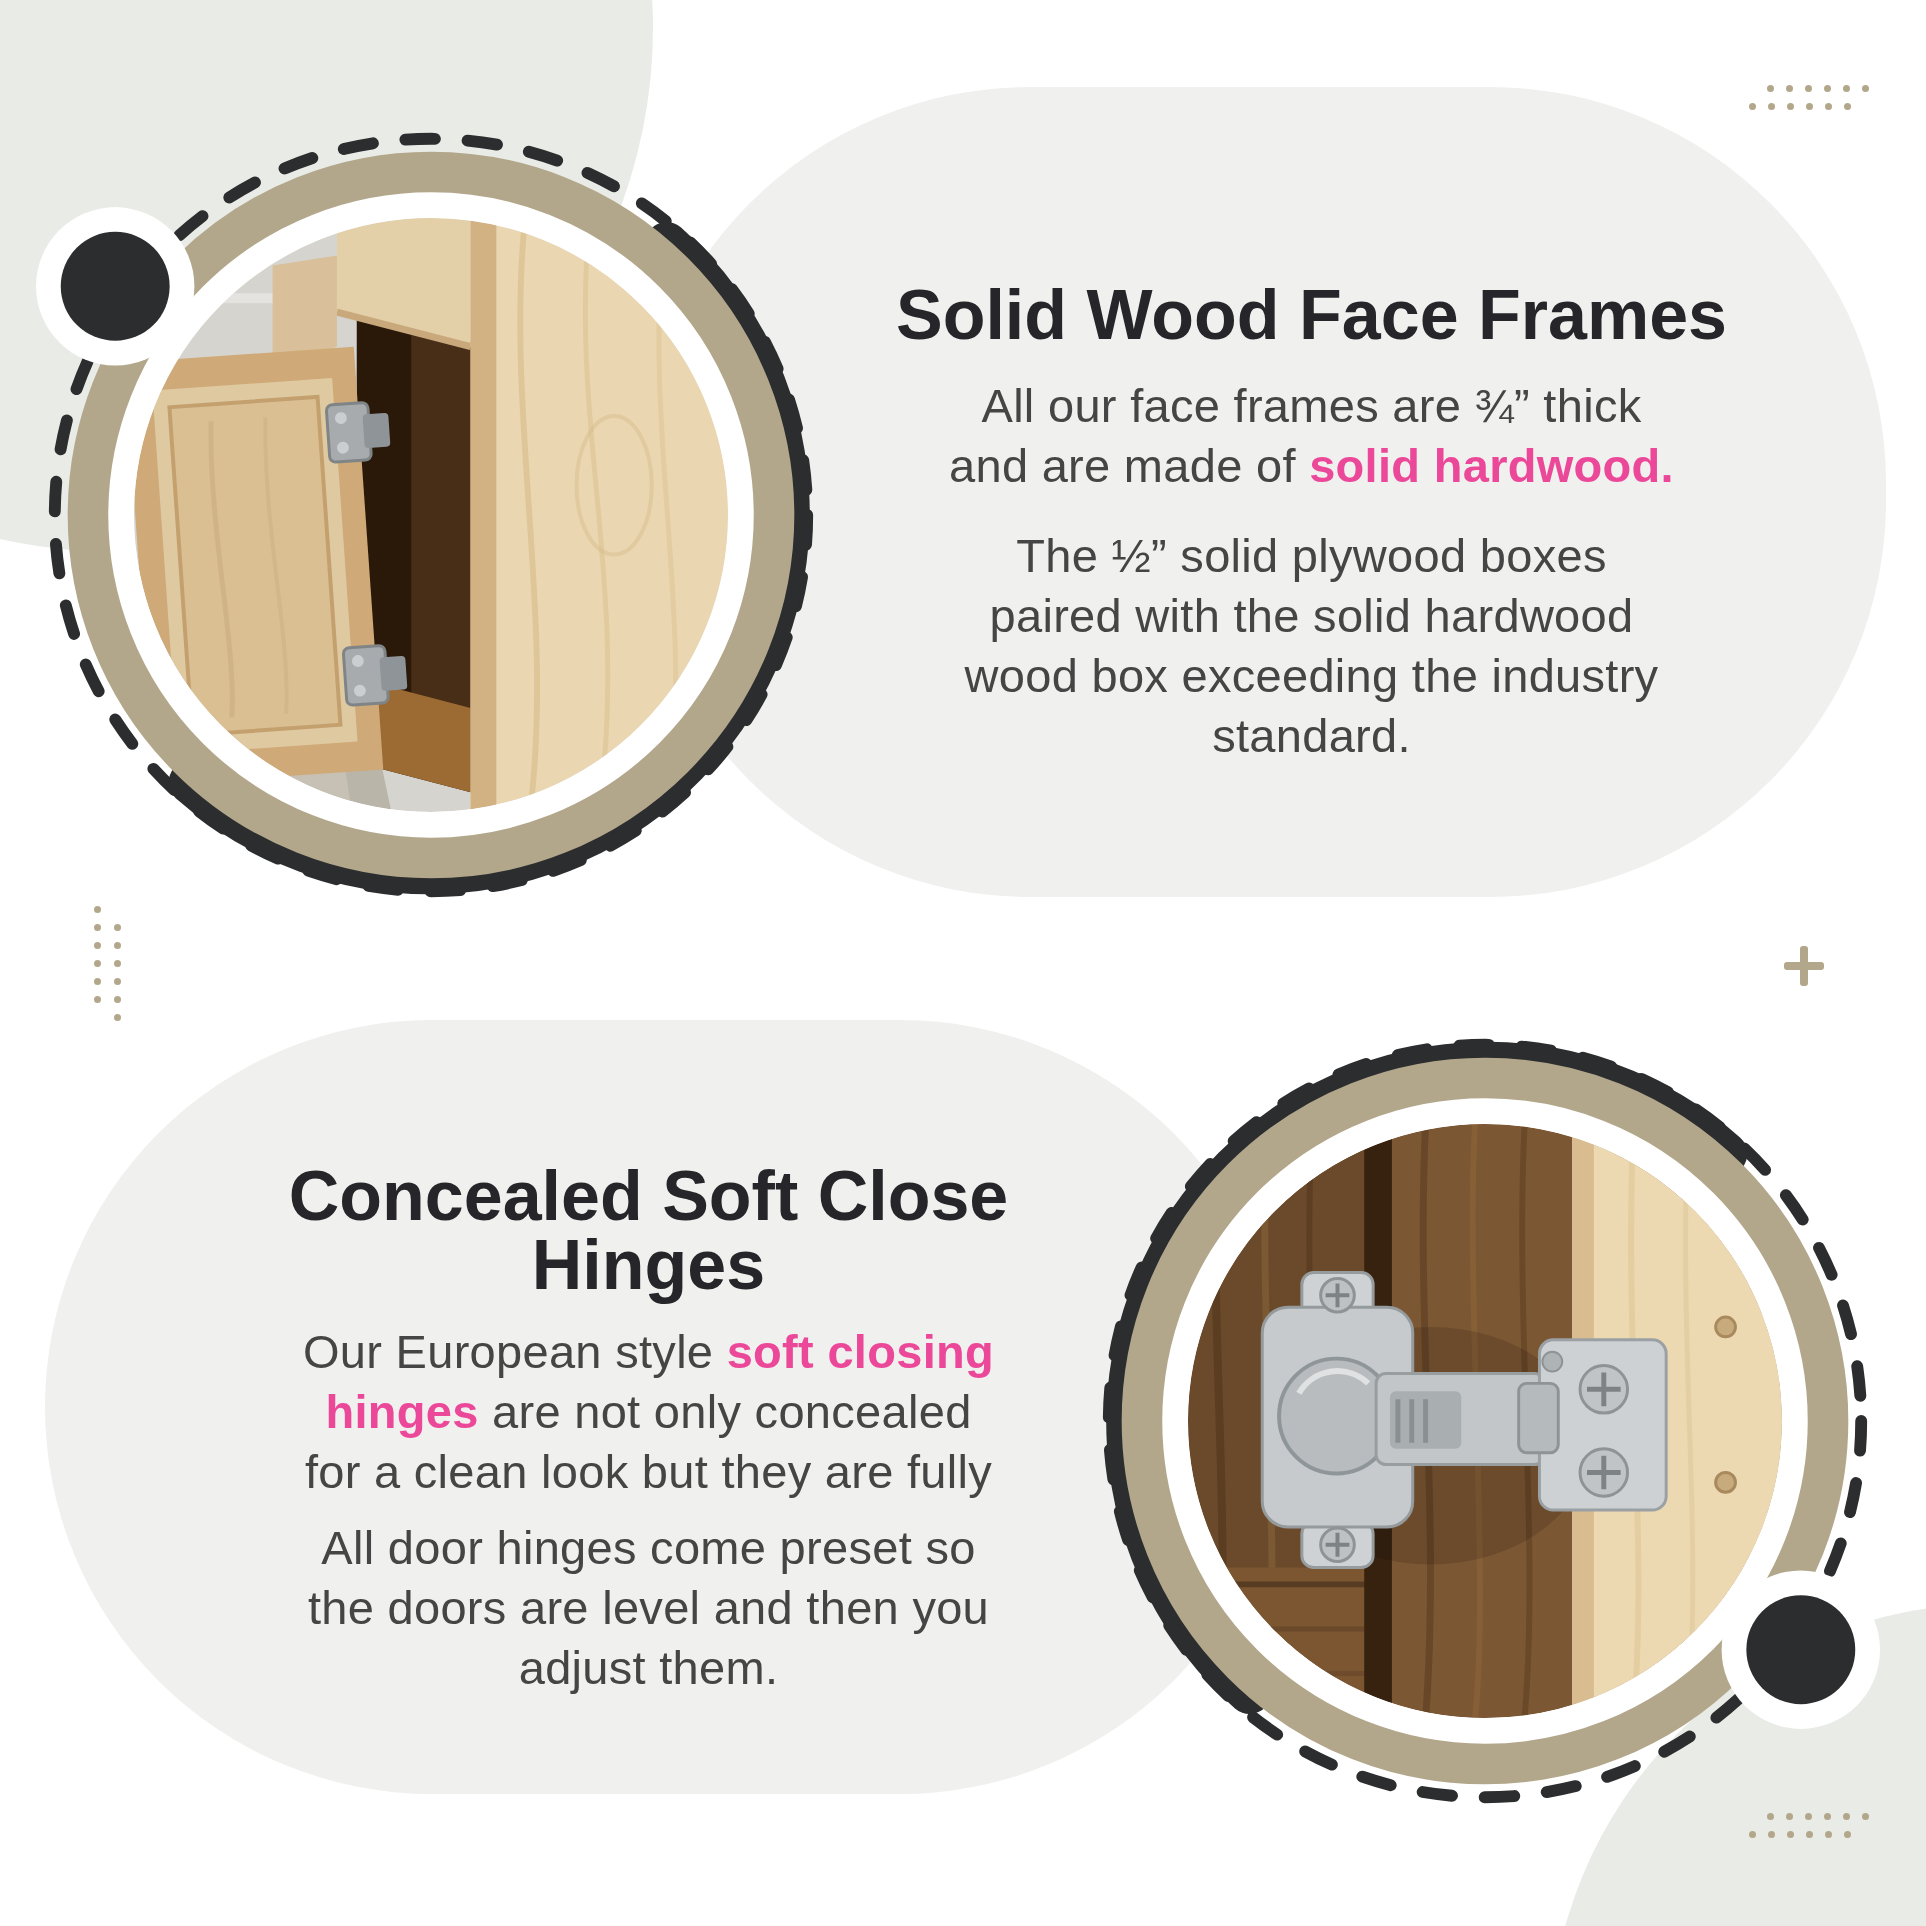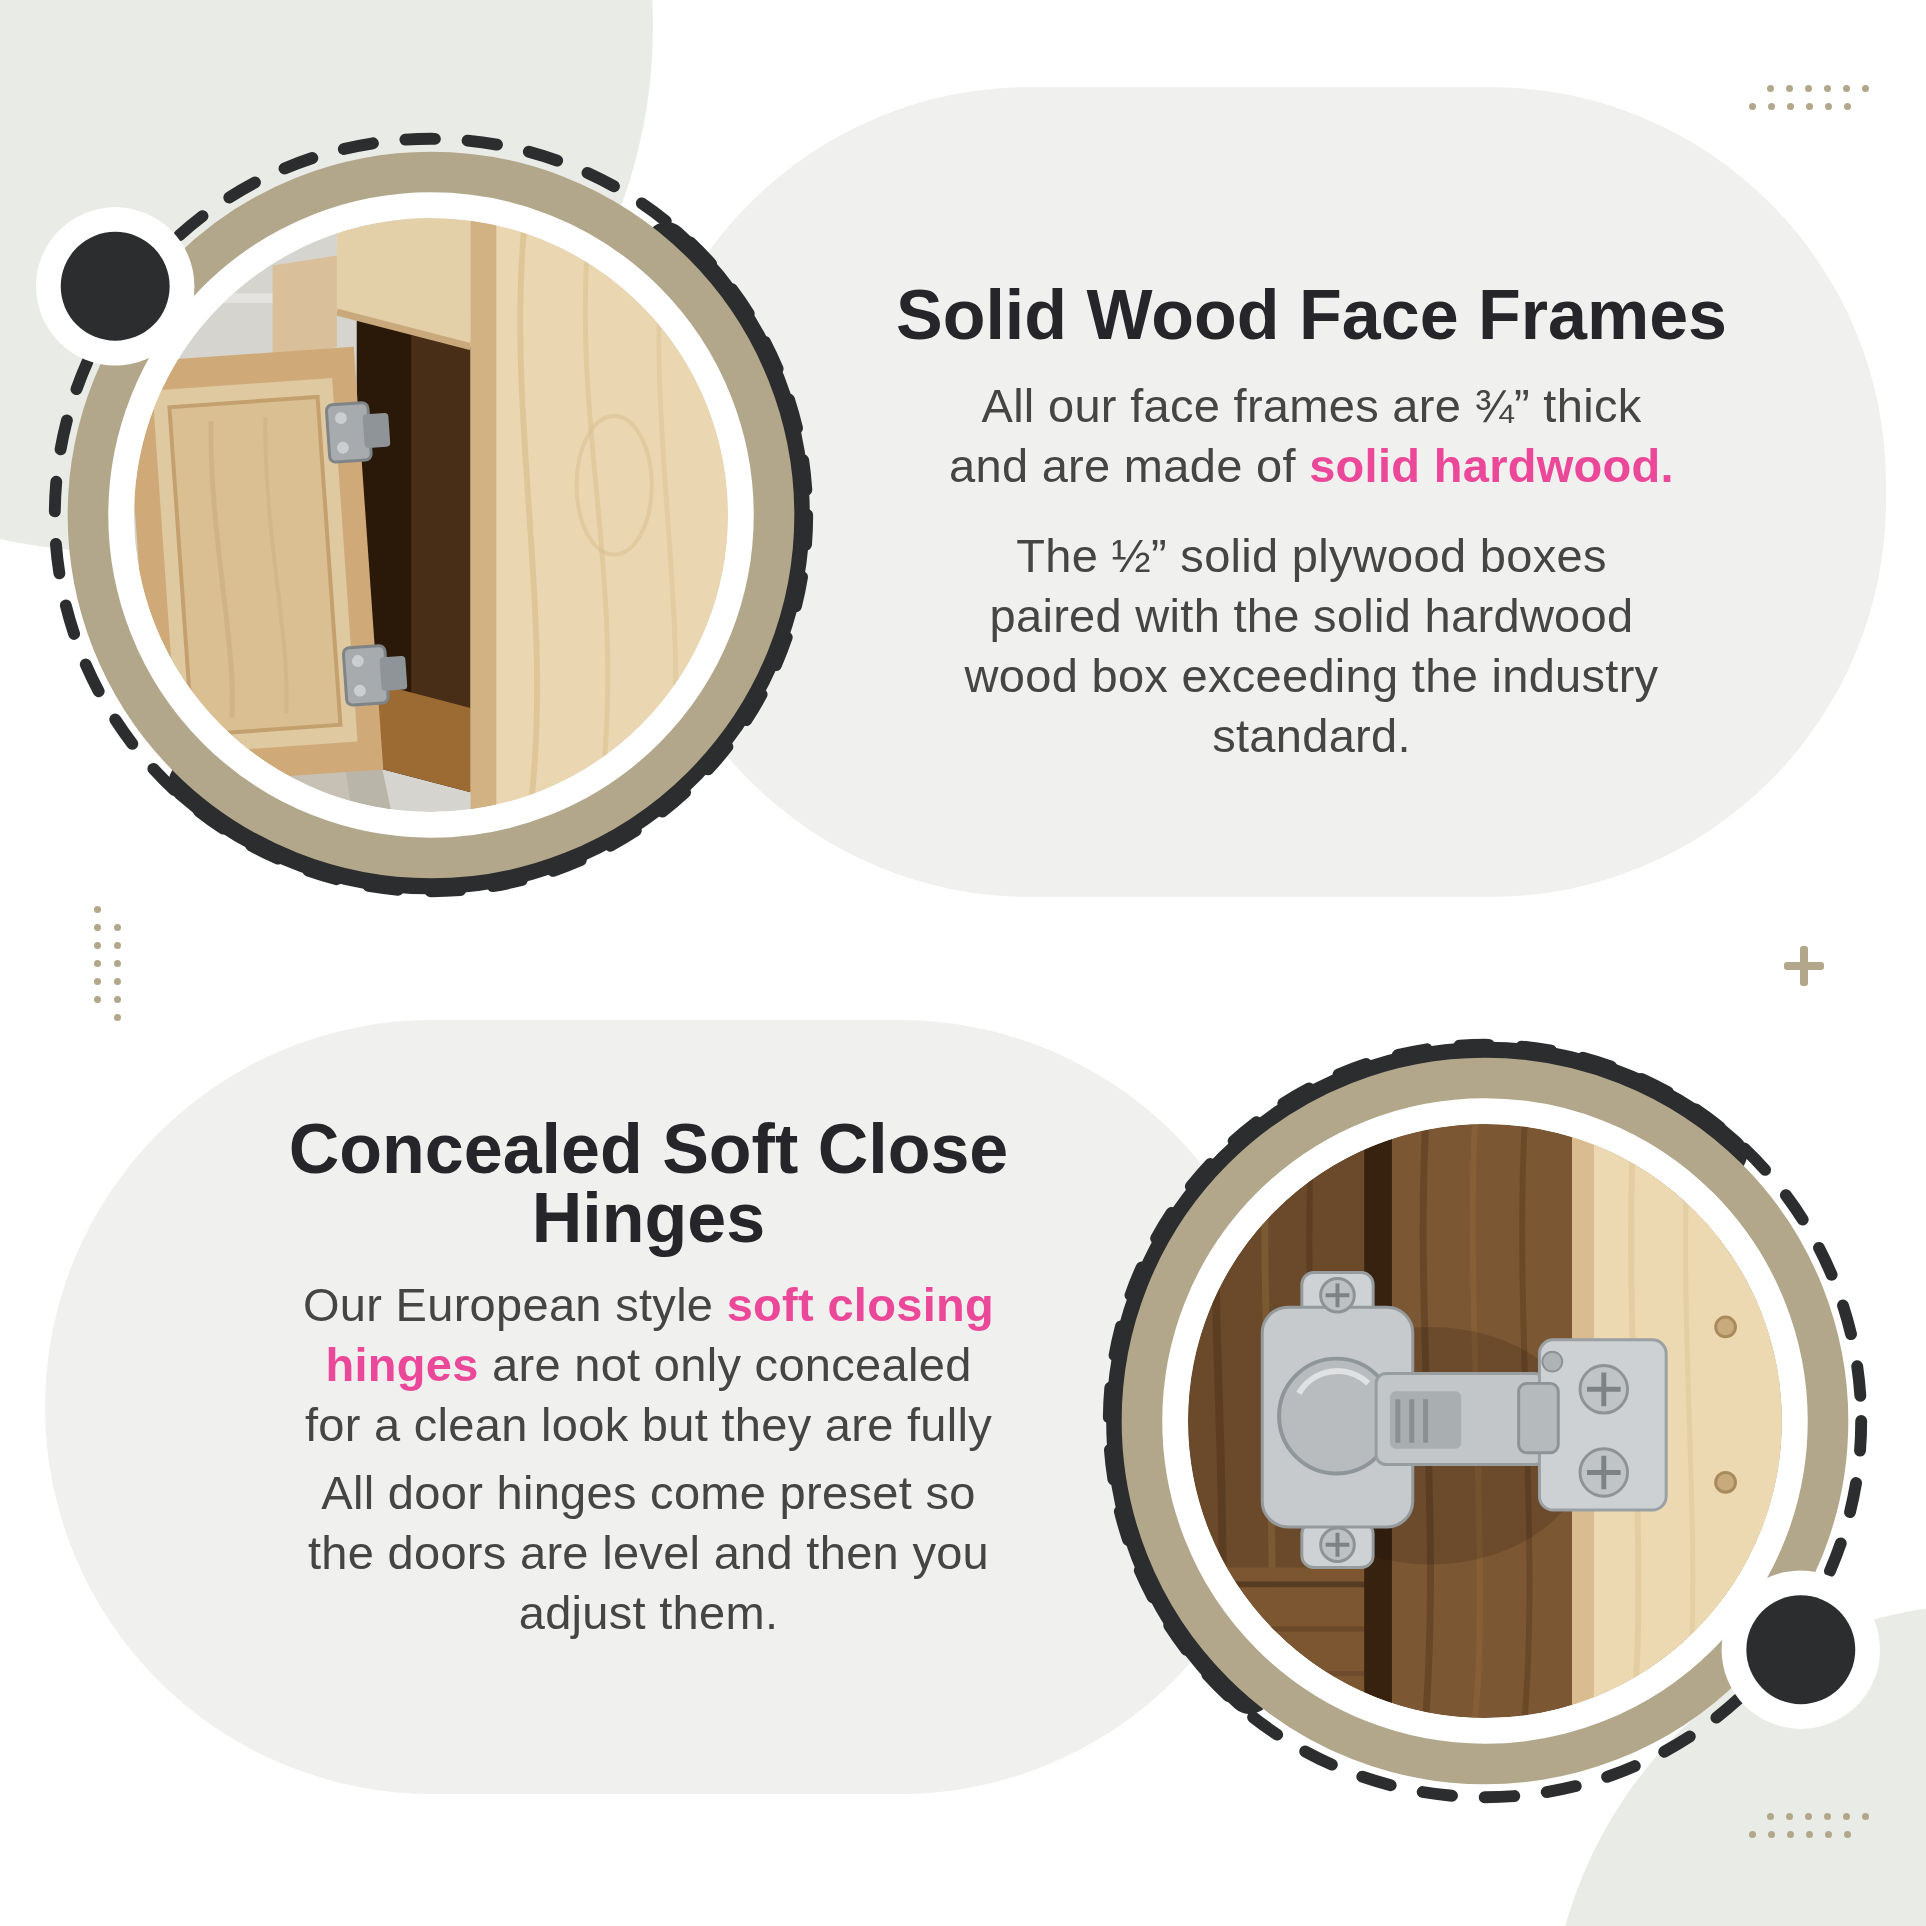--- a/index.html
+++ b/index.html
@@ -42,25 +42,25 @@
   svg.badge{position:absolute;width:792px;height:792px;}
   
   .sec{position:absolute;width:921px;text-align:center;color:#454545;}
   .sec .title{
     font-size:70px;line-height:69px;font-weight:800;color:#26262a;
     letter-spacing:0px;
   }
   .sec .para{font-size:47px;line-height:60px;letter-spacing:0.3px;}
   .sec .para b{font-weight:700;color:#ec4899;}
   .sec-1{left:851px;top:281px;}
-  .sec-2{left:188px;top:1115px;}
+  .sec-2{left:188px;top:1162px;}
   .sec-1 .title{margin-bottom:26px;}
   .sec-2 .title{margin-bottom:22px;}
   .sec-1 .para.p1{margin-bottom:30px;}
-  .sec-2 .para.p1{margin-bottom:8px;}
+  .sec-2 .para.p1{margin-bottom:16px;}
 </style>
 </head>
 <body>
 
 <div class="blob blob-topleft"></div>
 <div class="blob blob-topright"></div>
 <div class="blob blob-bottomleft"></div>
 <div class="blob blob-bottomright"></div>
 
 <div class="dotgrid" style="left:1749px;top:85px;">

